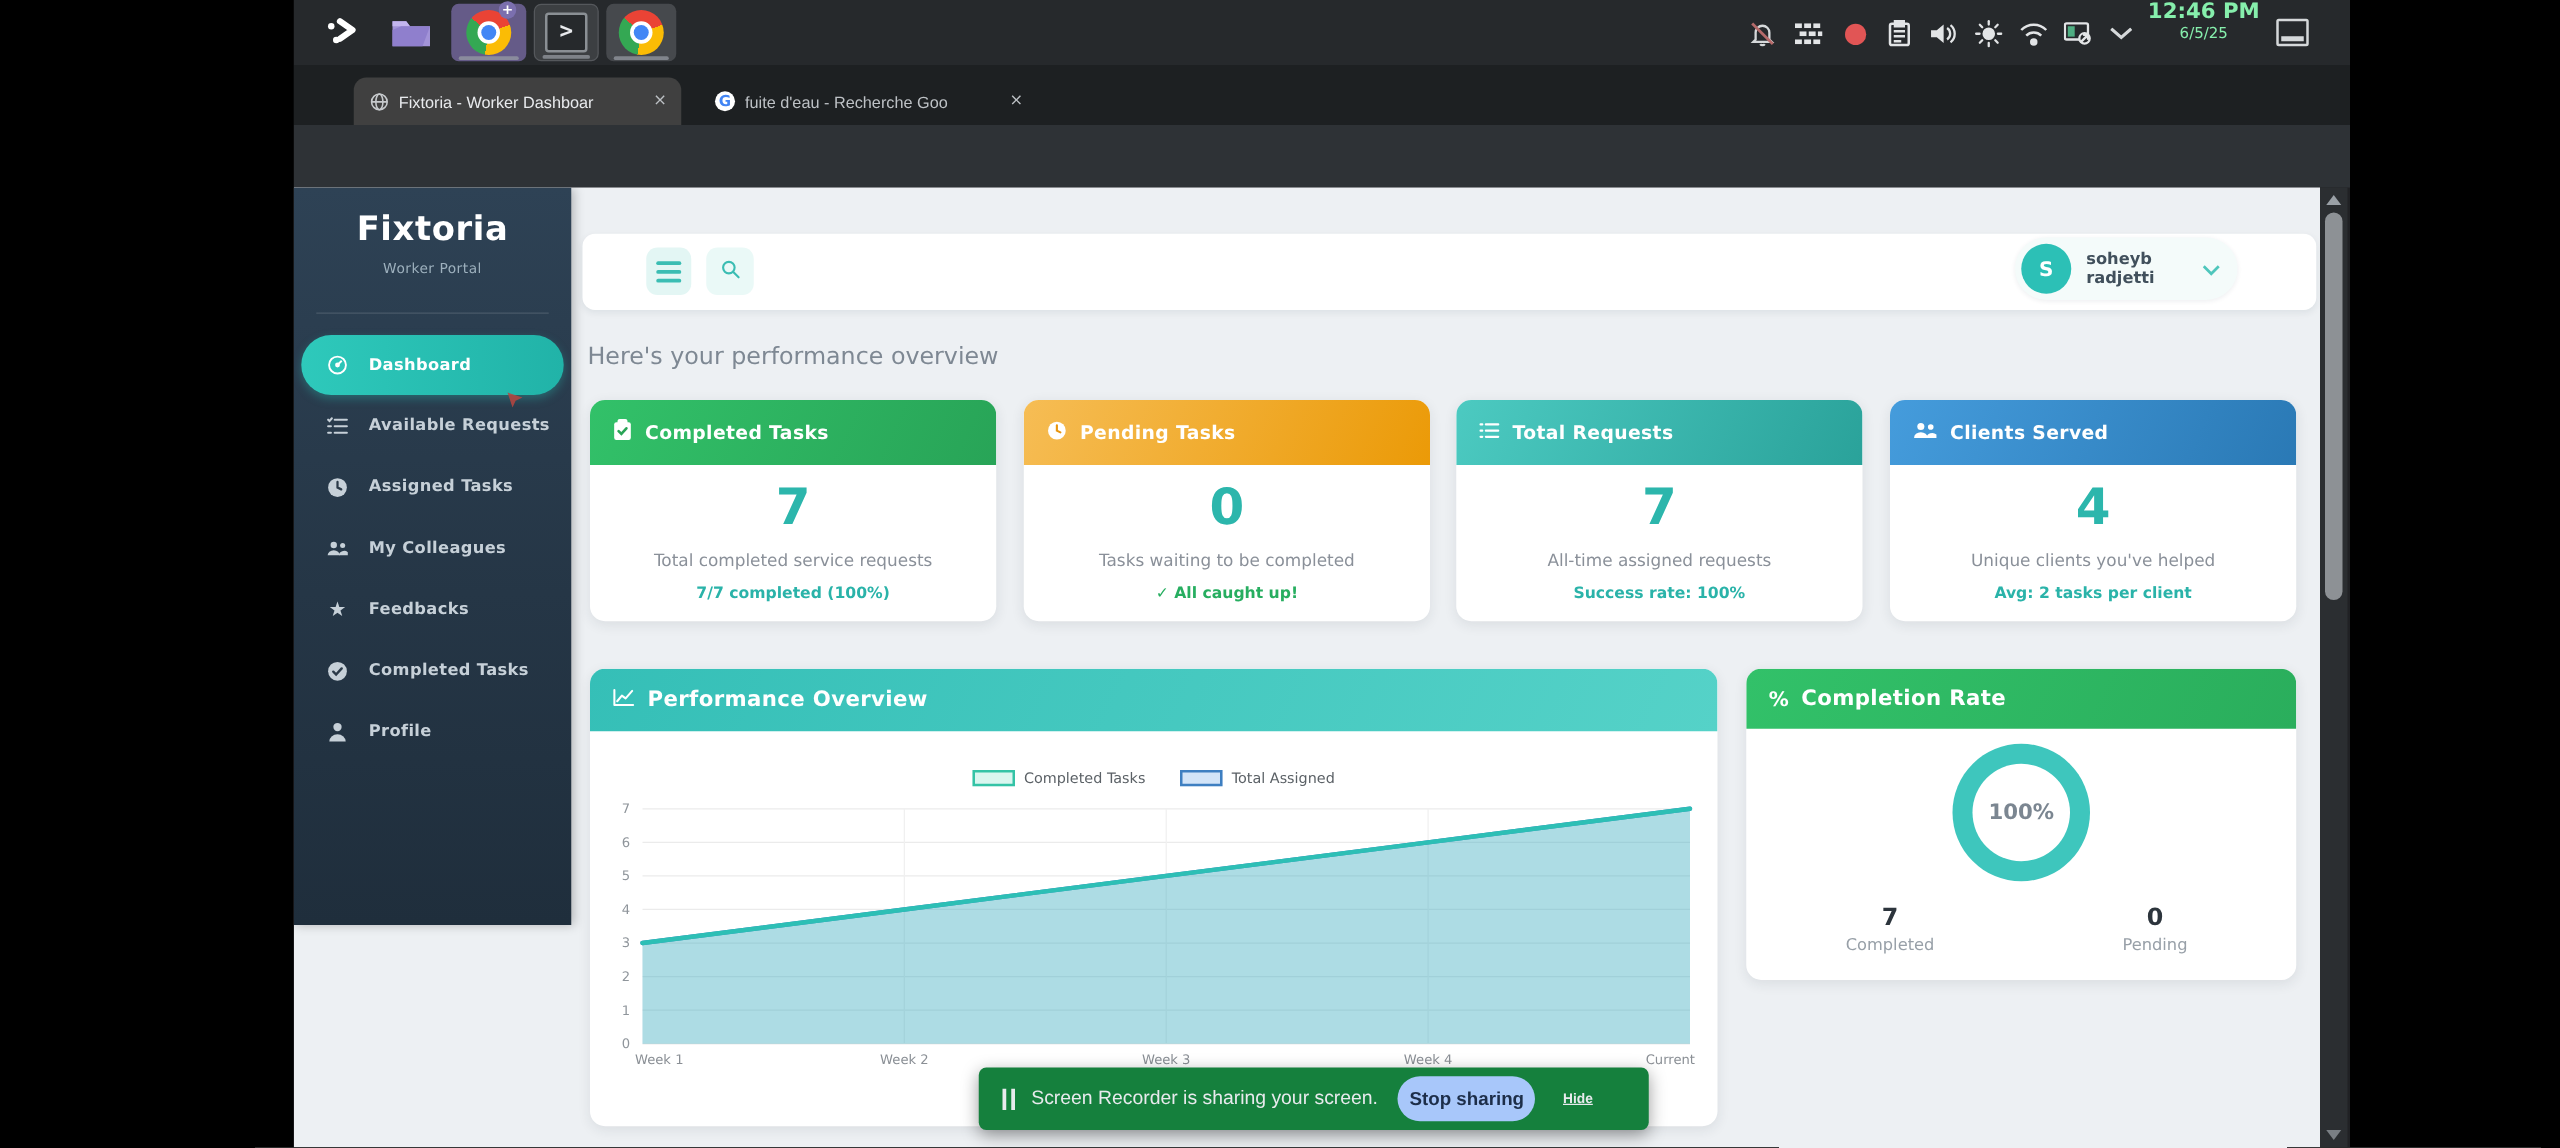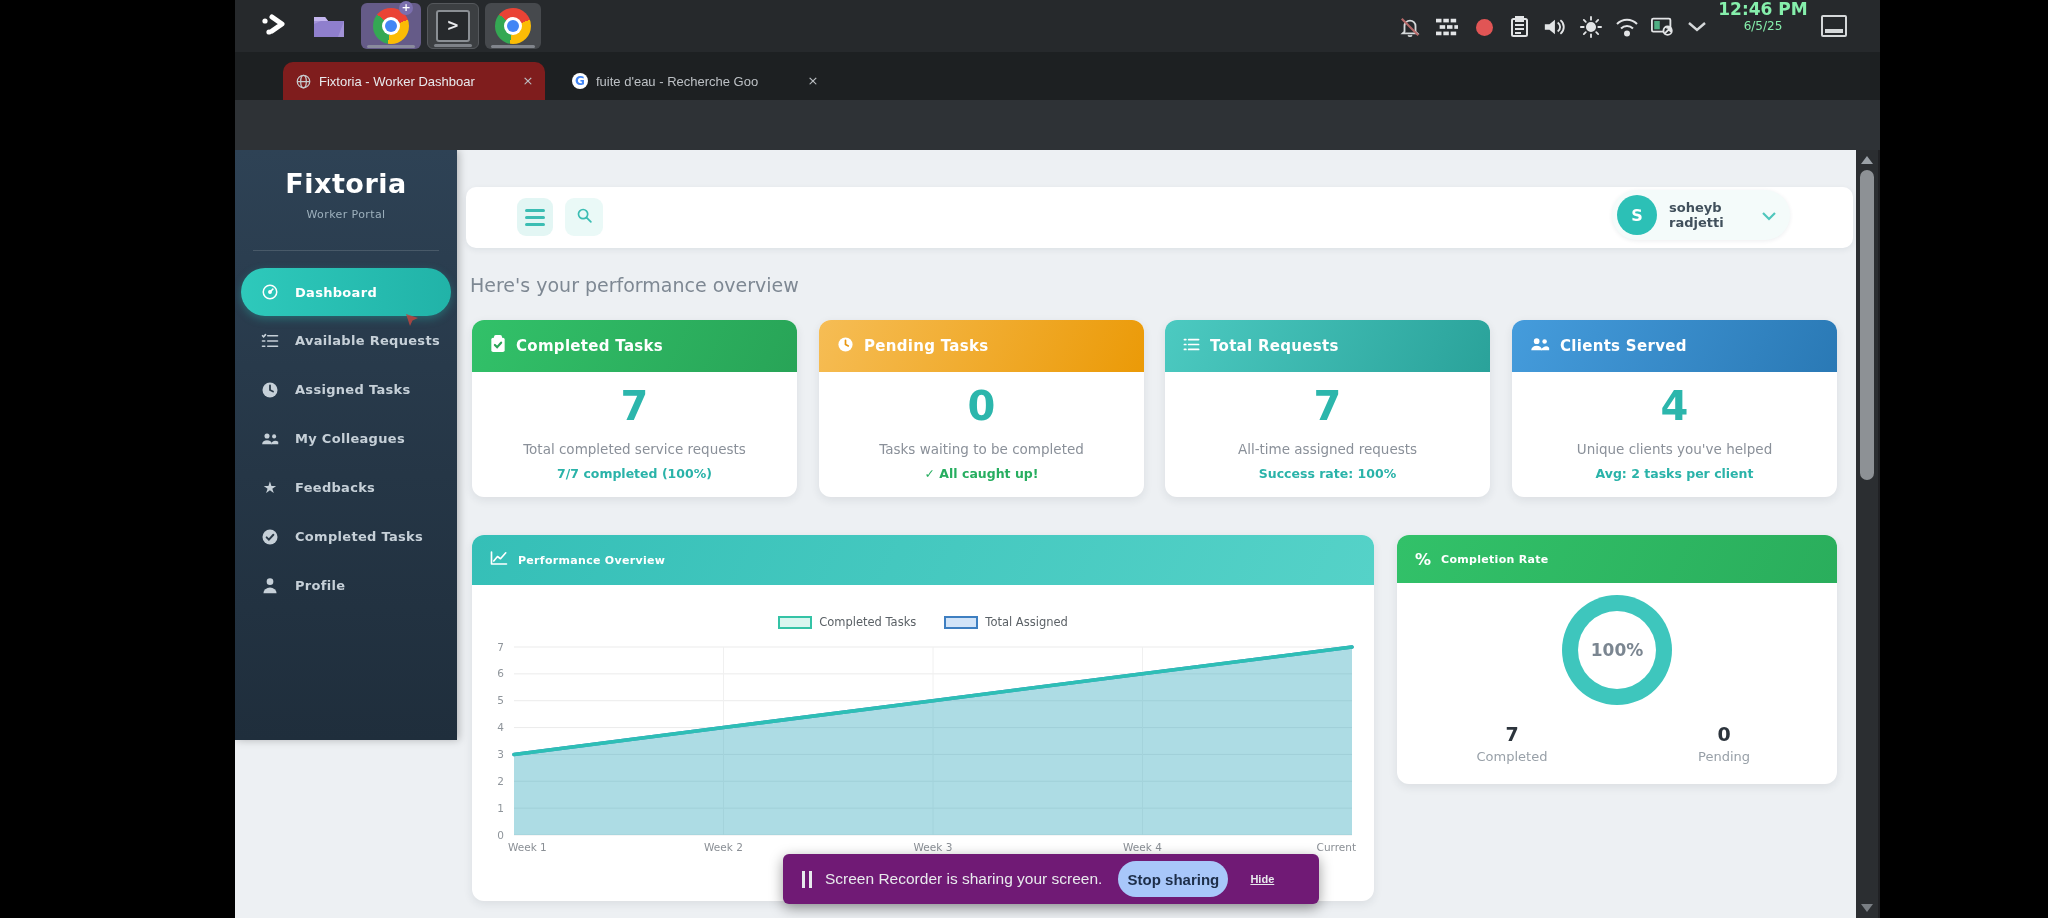--- a/index.html
+++ b/index.html
@@ -29,21 +29,21 @@
   .red-dot{width:17px;height:17px;border-radius:50%;background:#e15555;}
   .clock{position:absolute;left:1480px;top:0;width:96px;text-align:center;color:#86efac;line-height:1.15;}
   .clock .t{font-size:17px;font-weight:bold;}
   .clock .d{font-size:12px;}
   .show-desk{position:absolute;left:1586px;top:15px;width:22px;height:18px;border:2px solid #d5d8da;border-radius:2px;}
   .show-desk::after{content:"";position:absolute;left:2px;right:2px;bottom:2px;height:4px;background:#d5d8da;}
 
   
   .tabstrip{position:absolute;left:0;top:52px;width:100%;height:48px;background:#1d2022;}
   .tab{position:absolute;top:10px;height:38px;border-radius:10px 10px 0 0;display:flex;align-items:center;overflow:hidden;}
-  .tab.active{background:#7f1d1d;}
+  .tab.active{background:#404040;}
   .tab-title{font-family:"Liberation Sans",sans-serif;font-size:13px;white-space:nowrap;overflow:hidden;flex:1;}
   .tab.active .tab-title{color:#e8eaed;}
   .tab.inactive .tab-title{color:#bdc1c5;}
   .tab-close{width:18px;height:18px;border-radius:50%;color:#bdc1c5;font-size:13px;line-height:18px;text-align:center;margin:0 8px 0 4px;flex:none;}
   .favicon{width:16px;height:16px;margin:0 8px 0 12px;flex:none;display:flex;align-items:center;justify-content:center;}
   .gfav{width:16px;height:16px;border-radius:50%;background:#fff;color:#4285f4;font-weight:bold;font-size:12px;line-height:16px;text-align:center;}
   .winctl{position:absolute;top:63px;width:26px;height:26px;color:#d8dadc;display:flex;align-items:center;justify-content:center;font-size:15px;}
 
   
   .toolbar{position:absolute;left:0;top:100px;width:100%;height:50px;background:#2e3236;}
@@ -105,40 +105,40 @@
   .scard-h{height:52px;display:flex;align-items:center;padding-left:18px;color:#fff;}
   .scard-h .ttl{font-size:15px;font-weight:bold;letter-spacing:.3px;margin-left:10px;}
   .scard .val{position:absolute;left:0;top:66px;width:100%;text-align:center;font-size:40px;font-weight:bold;color:#2cb6ac;line-height:1;}
   .scard .cap{position:absolute;left:0;top:121px;width:100%;text-align:center;font-size:13.5px;color:#8a9099;}
   .scard .sub{position:absolute;left:0;top:146px;width:100%;text-align:center;font-size:12.5px;font-weight:600;}
 
   
   .pcard{position:absolute;left:237px;top:385px;width:902px;height:366px;background:#fff;border-radius:12px;overflow:hidden;
          box-shadow:0 3px 10px rgba(30,40,60,.09);}
   .pcard-h{height:50px;display:flex;align-items:center;padding-left:18px;color:#fff;}
-  .pcard-h .ttl{font-size:11px;font-weight:bold;letter-spacing:.3px;margin-left:10px;text-align:right;}
+  .pcard-h .ttl{font-size:17px;font-weight:bold;letter-spacing:.3px;margin-left:10px;text-align:right;}
   .legend{position:absolute;left:0;top:80px;width:100%;display:flex;justify-content:center;gap:28px;align-items:center;}
   .legend-item{display:flex;align-items:center;gap:7px;}
   .legend-box{width:34px;height:13px;box-sizing:border-box;}
   .legend-lab{font-size:11.5px;color:#5b6166;}
   #perf-svg{position:absolute;left:16px;top:100px;}
 
   
   .ccard{position:absolute;left:1162px;top:385px;width:440px;height:249px;background:#fff;border-radius:12px;overflow:hidden;
          box-shadow:0 3px 10px rgba(30,40,60,.09);}
   .donut{position:absolute;left:165px;top:60px;width:110px;height:110px;border-radius:50%;background:#3ec6bd;}
   .donut::after{content:"";position:absolute;inset:16px;border-radius:50%;background:#fff;}
   .donut span{position:absolute;inset:0;z-index:2;display:flex;align-items:center;justify-content:center;
       font-size:17px;font-weight:bold;color:#7b8691;}
   .cstat{position:absolute;width:130px;text-align:center;}
   .cstat .n{font-size:19px;font-weight:bold;color:#2c343c;}
   .cstat .l{font-size:13px;color:#98a0a8;margin-top:4px;}
 
   
-  .toast{position:absolute;left:548px;top:704px;width:536px;height:50px;background:#701a75;border-radius:6px;
+  .toast{position:absolute;left:548px;top:704px;width:536px;height:50px;background:#15803d;border-radius:6px;
          box-shadow:0 4px 14px rgba(0,0,0,.4);display:flex;align-items:center;}
   .pausebars{width:12px;height:17px;margin-left:18px;flex:none;position:relative;}
   .pausebars::before,.pausebars::after{content:"";position:absolute;top:0;bottom:0;width:3px;background:#e8eaed;}
   .pausebars::before{left:1px;} .pausebars::after{left:8px;}
   .toast-msg{color:#e8eaed;font-family:"Liberation Sans",sans-serif;font-size:15.5px;margin-left:12px;white-space:nowrap;}
   .stopbtn{width:110px;height:36px;border-radius:18px;background:#a8c7fa;color:#1d2e49;font-weight:bold;font-size:15px;
          font-family:"Liberation Sans",sans-serif;display:flex;align-items:center;justify-content:center;margin-left:16px;flex:none;}
   .hidelink{color:#e8eaed;font-family:"Liberation Sans",sans-serif;font-size:11px;font-weight:bold;text-decoration:underline;margin-left:22px;}
 
   

